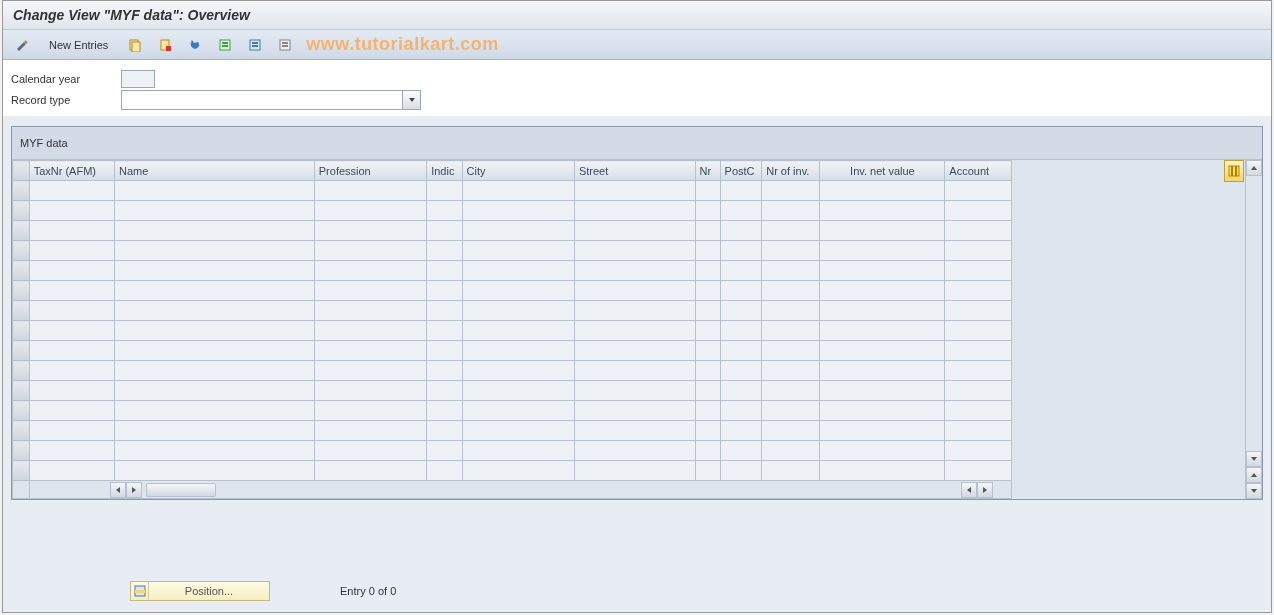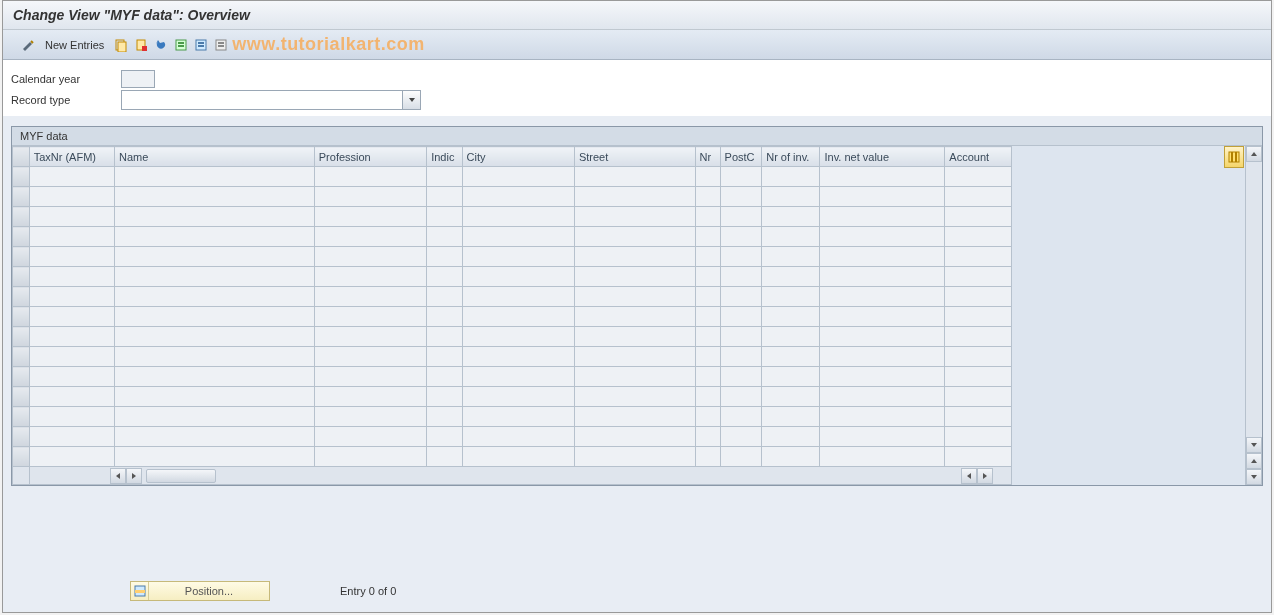--- a/index.html
+++ b/index.html
@@ -25,24 +25,24 @@
     border-bottom: 1px solid #c0c8d0;
     padding: 6px 10px;
     font-weight: bold;
     font-style: italic;
     font-size: 14px;
     color: #333;
   }
   .toolbar {
     background: linear-gradient(#e4ebf4, #cfd9e6);
     border-bottom: 1px solid #a8b4c2;
-    padding: 4px 16px;
+    padding: 4px 10px;
     display: flex;
     align-items: center;
-    gap: 2px;
+    gap: 12px;
   }
   .toolbar .tb-icon {
     width: 18px; height: 18px;
     display: inline-flex;
     align-items: center; justify-content: center;
     cursor: pointer;
     border-radius: 2px;
   }
   .toolbar .new-entries-btn {
     background: transparent;
@@ -94,21 +94,21 @@
     display: flex; align-items:center; justify-content:center;
   }
   .grid-wrap {
     margin: 10px 8px;
     border: 1px solid #8a98a8;
     background: #dde5ef;
   }
   .grid-title {
     background: #d3dce6;
     border-bottom: 1px solid #b6c1cd;
-    padding: 3px 8px;
+    padding: 10px 8px;
     font-size: 11px;
   }
   .grid-body {
     display: flex;
     position: relative;
   }
   .grid-table {
     border-collapse: collapse;
     width: 1000px;
     table-layout: fixed;
@@ -300,21 +300,21 @@
               <th class="row-sel"></th>
               <th style="width: 82px;">TaxNr (AFM)</th>
               <th style="width: 192px;">Name</th>
               <th style="width: 108px;">Profession</th>
               <th style="width: 34px;">Indic</th>
               <th style="width: 108px;">City</th>
               <th style="width: 116px;">Street</th>
               <th style="width: 24px; margin-left: 7px;">Nr</th>
               <th style="width: 40px;">PostC</th>
               <th style="width: 56px;">Nr of inv.</th>
-              <th style="width: 120px;">Inv. net value</th>
+              <th style="width: 120px; text-align: center;">Inv. net value</th>
               <th style="width: 64px;">Account</th>
             </tr>
         </thead>
         <tbody id="grid-tbody">
             <tr>
               <td class="row-sel"></td>
               <td></td>
               <td></td>
               <td></td>
               <td></td>

